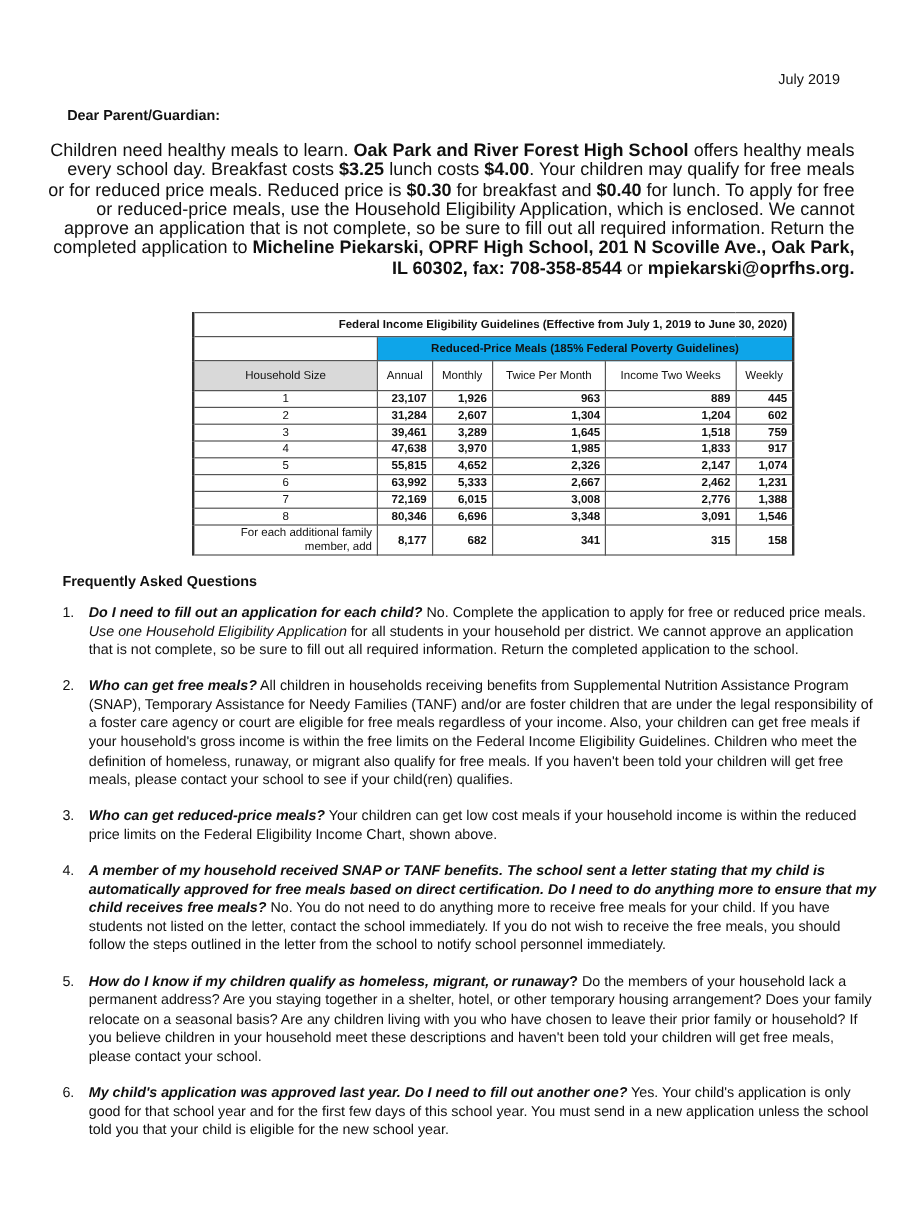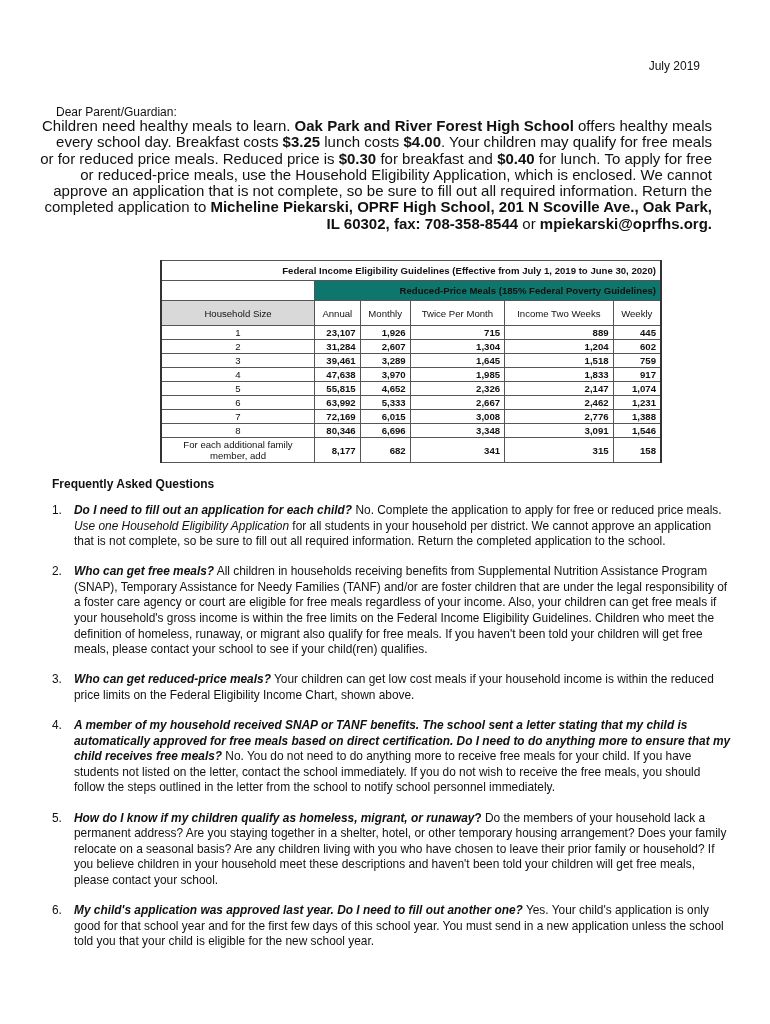--- a/index.html
+++ b/index.html
@@ -3,39 +3,39 @@
 <meta charset="utf-8">
 <style>
   html, body { margin: 0; padding: 0; background: #ffffff; }
   body {
     width: 770px; height: 1024px; overflow: hidden; position: relative;
     font-family: "Liberation Sans", sans-serif; color: #111111;
     font-size: 11.9px; line-height: 16px;
   }
   .page { position: absolute; left: 0; top: 0; width: 770px; height: 868px; }
   .date { position: absolute; top: 58px; right: 70px; font-size: 12px; }
-  .salutation { position: absolute; top: 104px; left: 56px; font-size: 12px; }
+  .salutation { position: absolute; top: 88px; left: 56px; font-size: 12px; font-weight: bold; }
   .intro { position: absolute; top: 118px; left: 40px; width: 672px; font-size: 15px; line-height: 16.3px; text-align: right; }
   .note { position: absolute; top: 224px; left: 56px; width: 690px; font-size: 11px; }
   b { font-weight: bold; }
 
   table.elig {
     position: absolute; top: 260px; left: 160px; width: 502px;
     border-collapse: collapse; font-size: 9.6px; line-height: 11px;
   }
   table.elig td {
     border: 1px solid #555555; padding: 0 4px; height: 13px; text-align: right; font-weight: bold;
   }
   table.elig td.size { text-align: center; font-weight: normal; width: 144px; }
   table.elig tr.title td { height: 19px; font-weight: bold; }
   table.elig tr.sub td { height: 19px; }
-  table.elig tr.sub td.shaded { background: #0f766e; font-weight: bold; }
+  table.elig tr.sub td.shaded { background: #0ea5e9; text-align: center; font-weight: bold; }
   table.elig tr.hdr td { text-align: center; font-weight: normal; height: 24px; line-height: 11px; }
   table.elig tr.hdr td.shaded { background: #d9d9d9; }
-  table.elig tr.extra td { height: 24px; }
+  table.elig tr.extra td { height: 24px; text-align: right; }
   table.elig tr.extra td.size { line-height: 11px; }
   table.elig td.outer-l { border-left: 2px solid #333; }
   table.elig td.outer-r { border-right: 2px solid #333; }
 
   .faq-title { position: absolute; top: 476px; left: 52px; font-weight: bold; font-size: 12px; }
   ol.faq {
     position: absolute; top: 503px; left: 52px; width: 680px; margin: 0; padding: 0; list-style: none;
     font-size: 11.9px; line-height: 15.6px;
   }
   ol.faq li { position: relative; padding-left: 22px; margin-bottom: 14.5px; }
@@ -70,21 +70,21 @@
       <td>Twice Per Month</td>
       <td>Income Two Weeks</td>
       <td class="outer-r">Weekly</td>
     </tr>
     </tbody>
       <tbody id="rows">
         <tr>
           <td class="size outer-l">1</td>
           <td>23,107</td>
           <td>1,926</td>
-          <td>715</td>
+          <td>963</td>
           <td>889</td>
           <td class="outer-r">445</td>
         </tr>
         <tr>
           <td class="size outer-l">2</td>
           <td>31,284</td>
           <td>2,607</td>
           <td>1,304</td>
           <td>1,204</td>
           <td class="outer-r">602</td>

